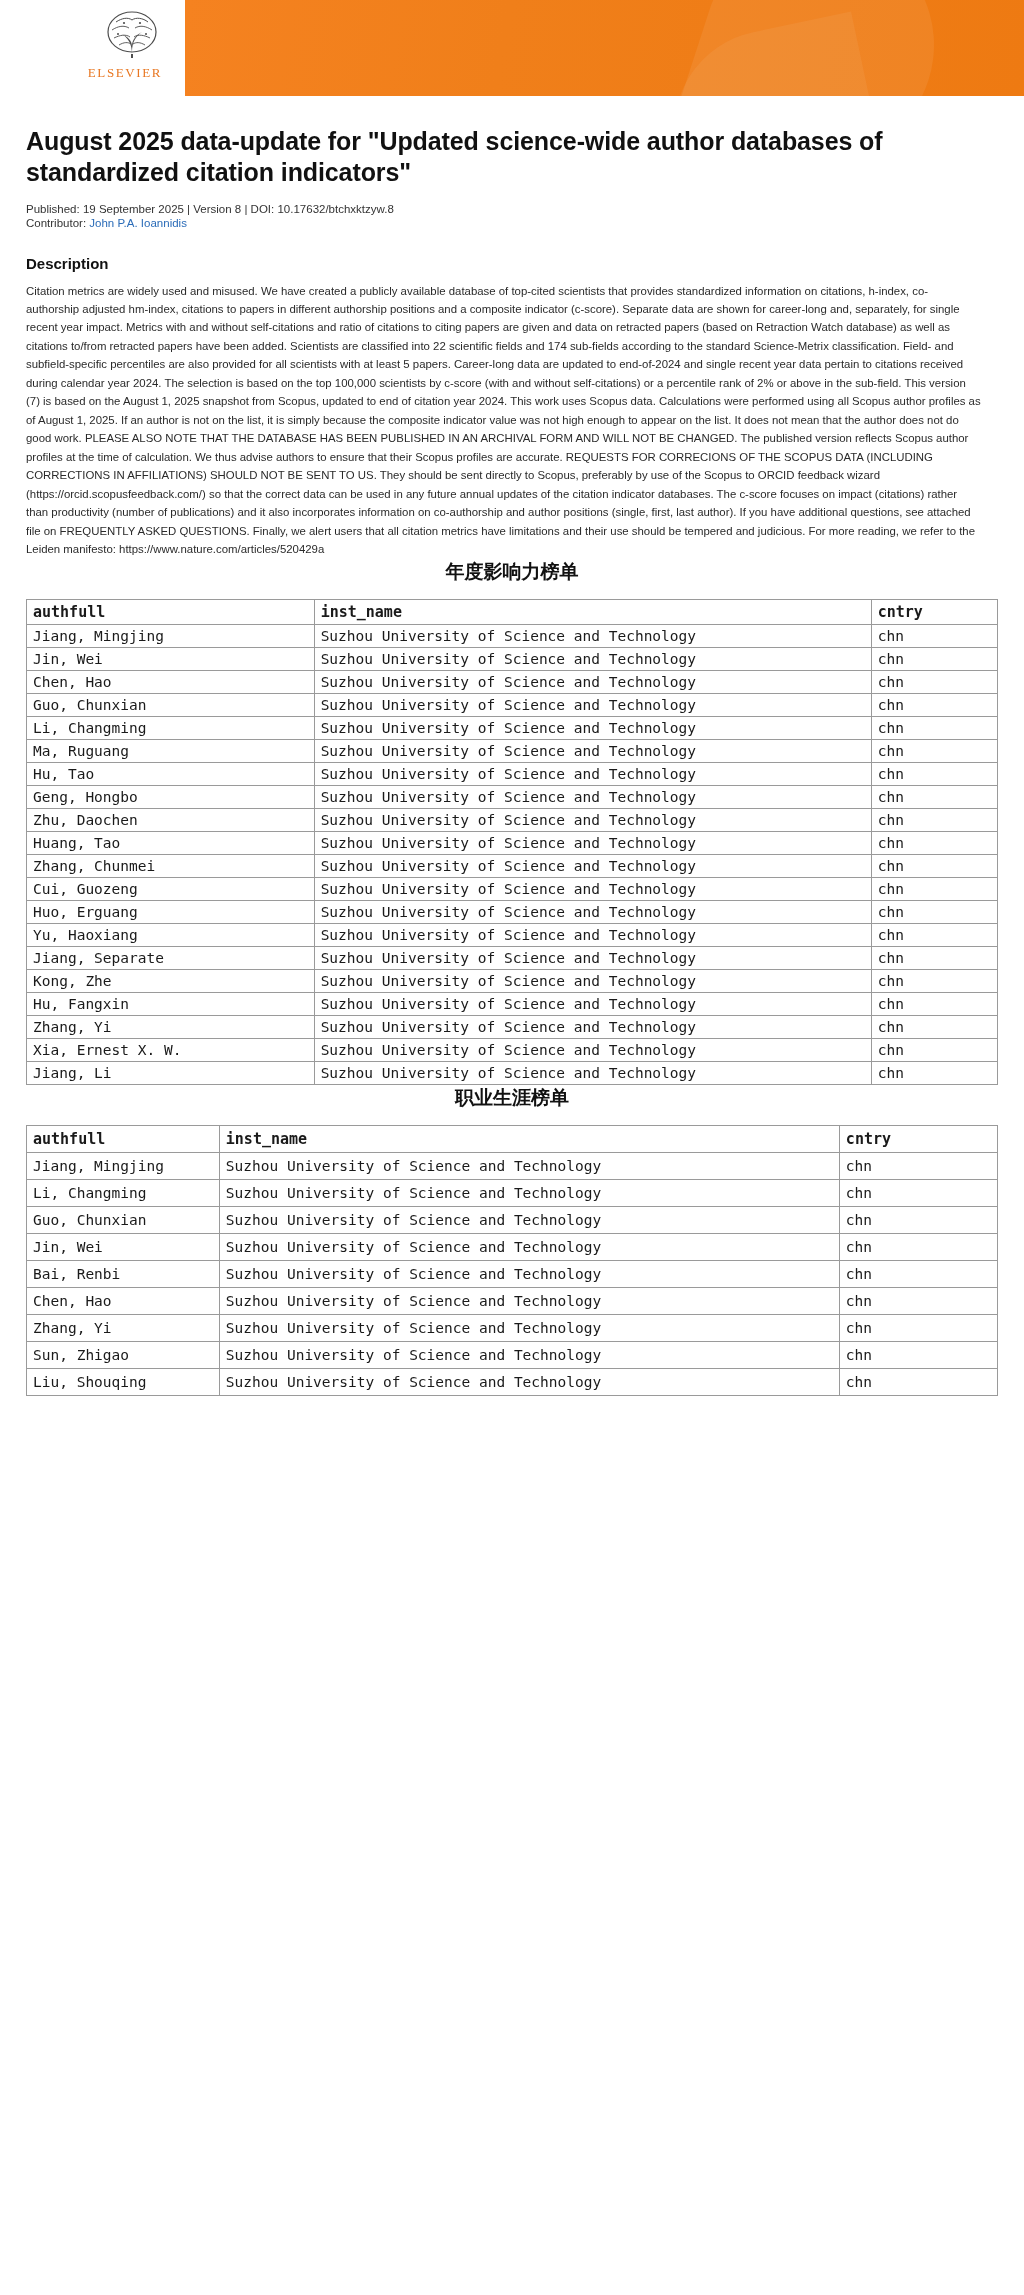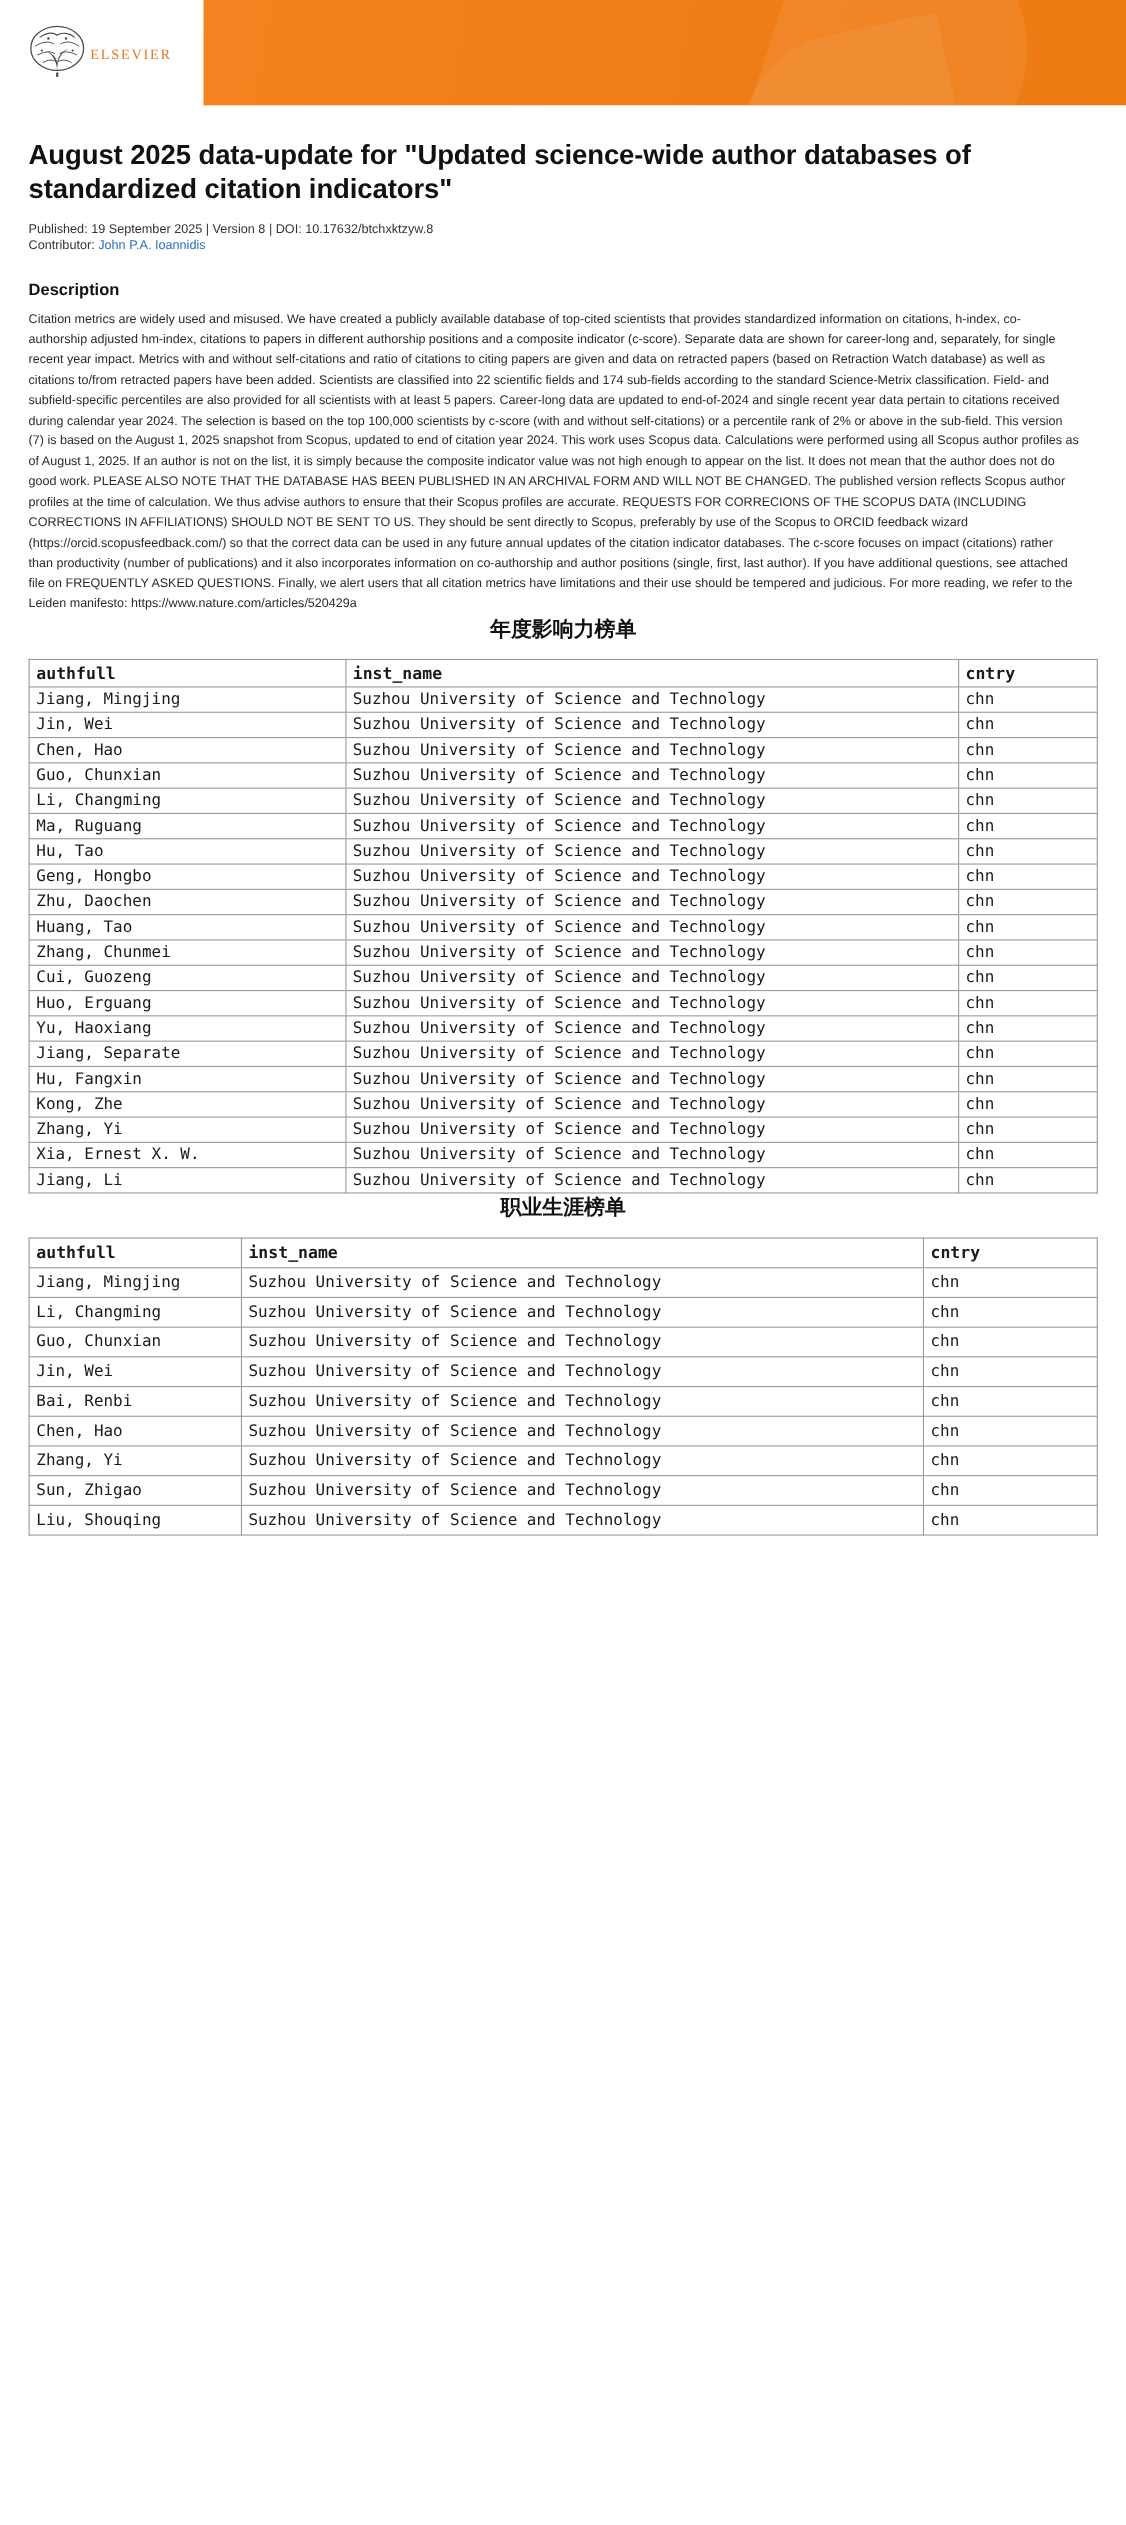--- a/index.html
+++ b/index.html
@@ -39,22 +39,22 @@
     right: 150px; top: 30px;
     width: 200px; height: 200px;
     border-radius: 50% 0 50% 50%;
     background: rgba(255,255,255,0.06);
     transform: rotate(-12deg);
   }
   .logo {
     position: absolute;
     left: 22px; top: 10px;
     width: 140px; height: 78px;
-    display: flex; flex-direction: row;
-    align-items: center; justify-content: flex-start;
+    display: flex; flex-direction: column;
+    align-items: flex-end; justify-content: flex-start;
   }
   .logo-tree { width: 60px; height: 54px; }
   .logo-word {
     font-family: "Liberation Serif", serif;
     font-size: 13px;
     letter-spacing: 1.6px;
     color: #E87722;
     margin-top: 1px;
     font-weight: 400;
   }
@@ -272,26 +272,26 @@
             <td>Yu, Haoxiang</td>
             <td>Suzhou University of Science and Technology</td>
             <td>chn</td>
           </tr>
           <tr>
             <td>Jiang, Separate</td>
             <td>Suzhou University of Science and Technology</td>
             <td>chn</td>
           </tr>
           <tr>
+            <td>Kong, Zhe</td>
+            <td>Suzhou University of Science and Technology</td>
+            <td>chn</td>
+          </tr>
+          <tr>
             <td>Hu, Fangxin</td>
-            <td>Suzhou University of Science and Technology</td>
-            <td>chn</td>
-          </tr>
-          <tr>
-            <td>Kong, Zhe</td>
             <td>Suzhou University of Science and Technology</td>
             <td>chn</td>
           </tr>
           <tr>
             <td>Zhang, Yi</td>
             <td>Suzhou University of Science and Technology</td>
             <td>chn</td>
           </tr>
           <tr>
             <td>Xia, Ernest X. W.</td>

